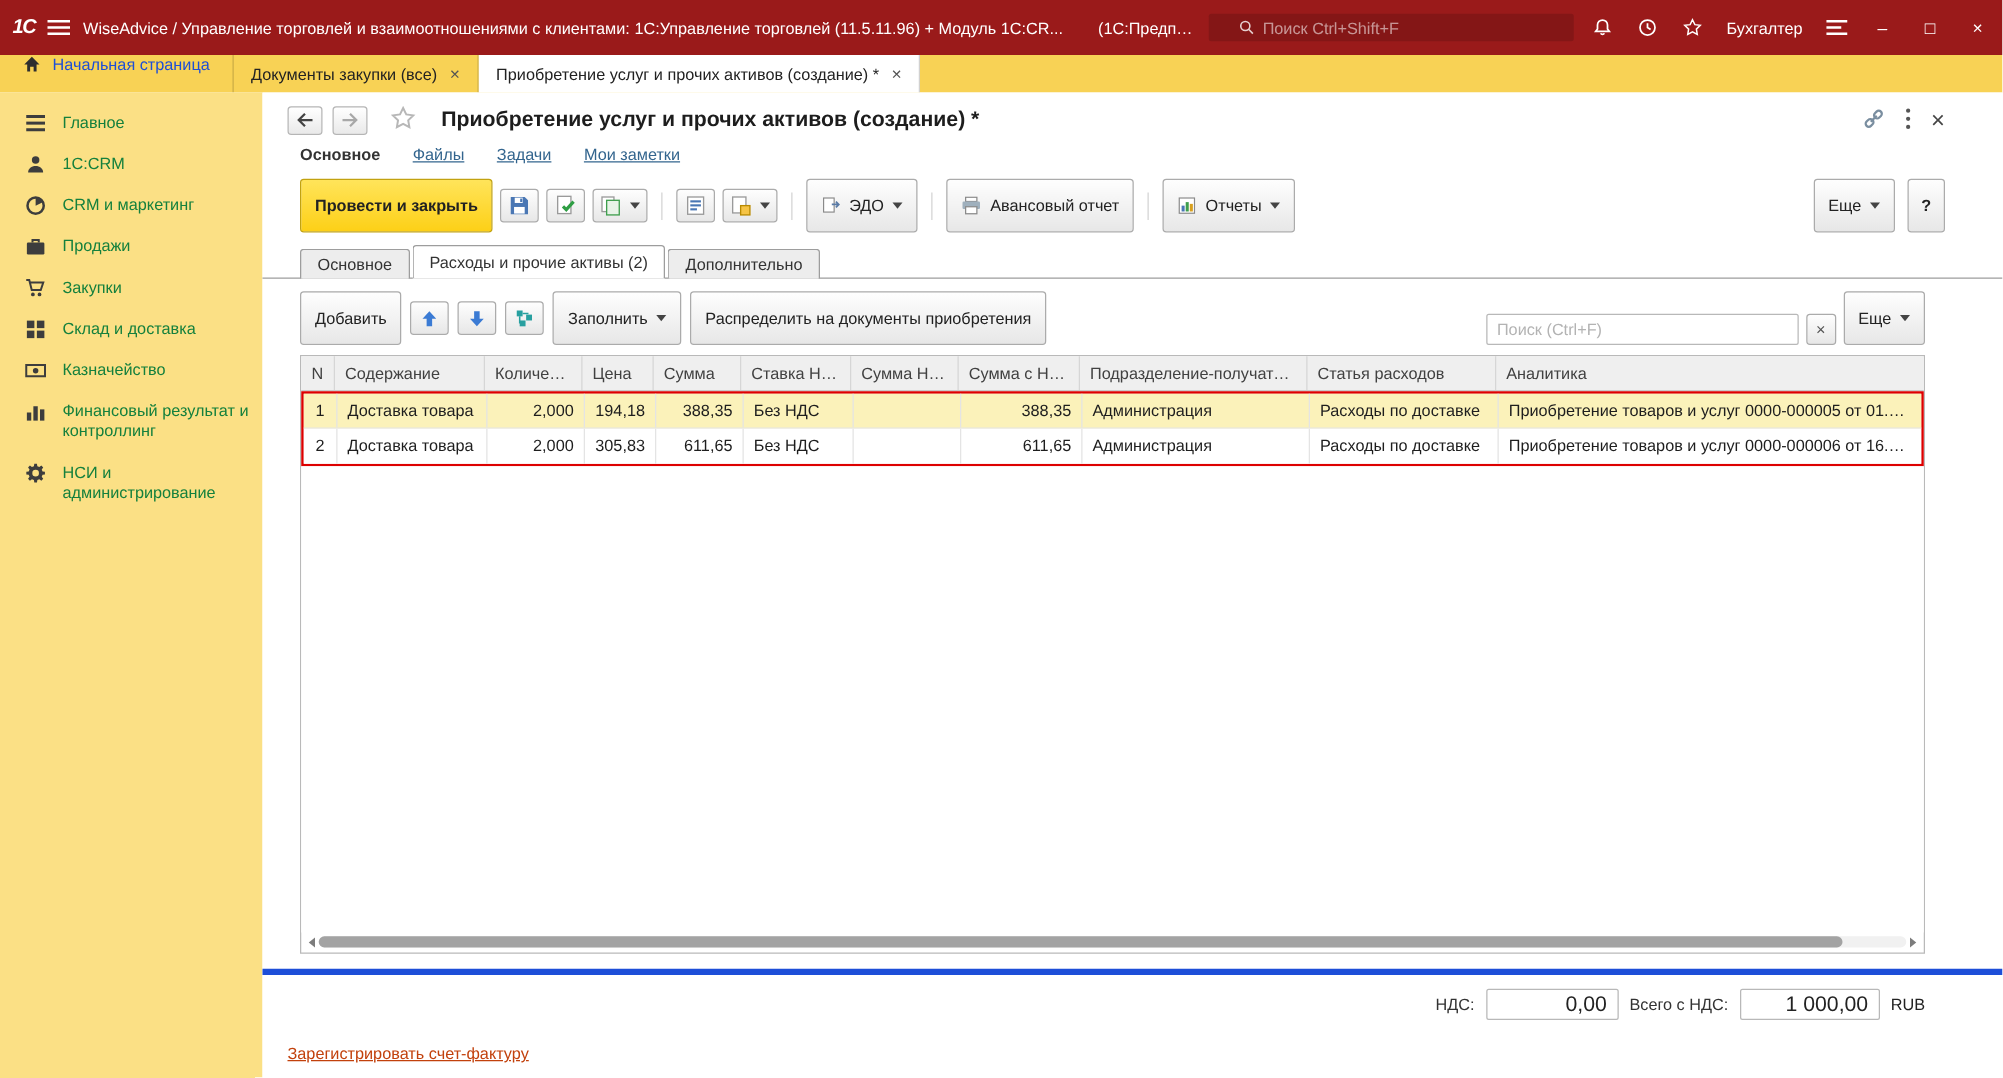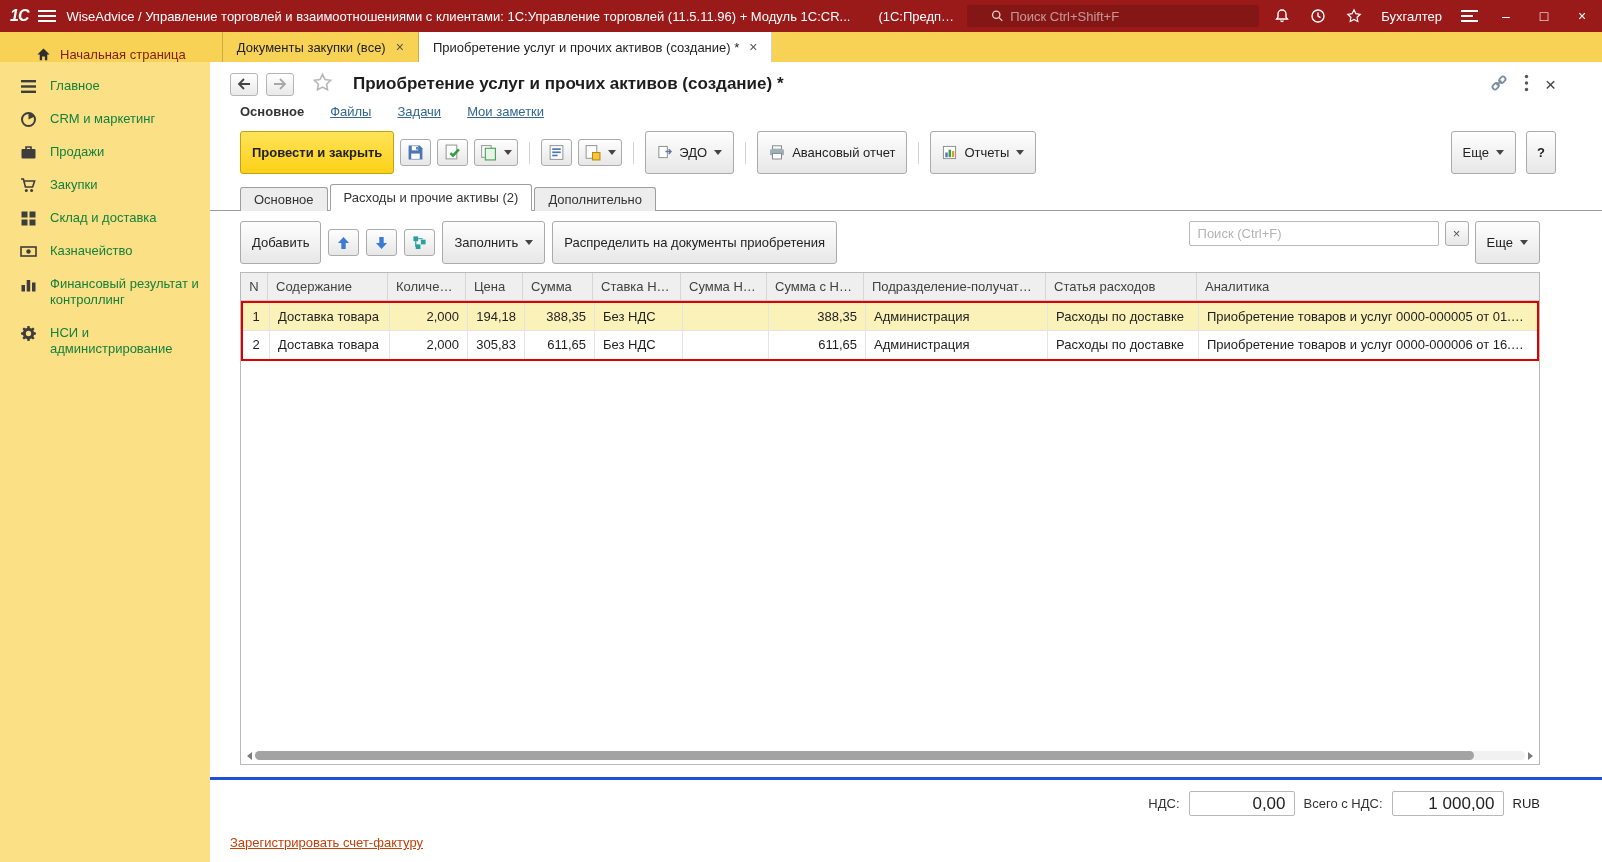--- a/index.html
+++ b/index.html
@@ -1,36 +1,36 @@
 <!DOCTYPE html>
 <html><head>
 <meta charset="utf-8">
 <style>
   * { box-sizing: border-box; margin: 0; padding: 0; }
   html,body { width:1602px; height:862px; overflow:hidden; }
   body { font-family:"Liberation Sans","DejaVu Sans",sans-serif; font-size:13px; color:#222; }
   .app { width:1602px; height:862px; display:flex; flex-direction:column; background:#fff; }
 
   
-  .topbar { height:32px; background:#9a1a1a; display:flex; align-items:center; color:#fff; padding:0 6px 0 10px; gap:10px; flex:0 0 auto; }
+  .topbar { height:44px; background:#9a1a1a; display:flex; align-items:center; color:#fff; padding:0 6px 0 10px; gap:10px; flex:0 0 auto; }
   .logo { font-weight:bold; font-size:16px; font-style:italic; color:#fff; letter-spacing:-1px; }
   .burger { width:18px; height:12px; display:inline-block; border-top:2px solid #fff; border-bottom:2px solid #fff; position:relative; }
   .burger::after { content:""; position:absolute; left:0; right:0; top:3px; height:2px; background:#fff; }
   .tb-title { flex:1; white-space:nowrap; overflow:hidden; text-overflow:ellipsis; font-size:13px; }
   .tb-title .app-label { margin-left:28px; }
   .tb-search { width:292px; height:22px; background:rgba(0,0,0,.14); border-radius:2px; display:flex; align-items:center; padding:0 24px; gap:6px; flex:0 0 auto; }
   .tb-search input { background:transparent; border:none; outline:none; color:#fff; font-size:13px; width:100%; }
   .tb-search input::placeholder { color:rgba(255,255,255,.55); }
   .tb-ico { width:26px; height:26px; display:flex; align-items:center; justify-content:center; flex:0 0 auto; }
   .tb-user { font-size:13px; padding:0 4px; white-space:nowrap; }
   .win-btn { width:28px; height:26px; display:flex; align-items:center; justify-content:center; font-size:14px; color:#fff; }
 
   
   .tabbar { height:30px; background:#f8d255; display:flex; align-items:stretch; flex:0 0 auto; }
-  .home-tab { display:flex; align-items:flex-end; gap:9px; padding:0 36px; border-right:1px solid rgba(0,0,0,.18); color:#7f1d1d; }
+  .home-tab { display:flex; align-items:flex-start; gap:9px; padding:0 18px; border-right:1px solid rgba(0,0,0,.18); color:#1d4ed8; }
   .doc-tab { display:flex; align-items:center; gap:10px; padding:0 14px; border-right:1px solid rgba(0,0,0,.18); color:#222; white-space:nowrap; }
   .doc-tab.active { background:#fff; }
   .tab-close { color:#555; font-size:14px; line-height:1; }
 
   
   .body { flex:1; display:flex; min-height:0; }
   .sidebar { width:210px; background:#fbe085; padding-top:8px; flex:0 0 auto; overflow:hidden; }
   .side-item { display:flex; gap:13px; padding:8px 8px 8px 20px; align-items:flex-start; color:#15803d; line-height:1.25; cursor:default; }
   .side-item .ic { flex:0 0 17px; height:17px; margin-top:0; }
 
@@ -60,21 +60,21 @@
   .toolbar-right { margin-left:auto; display:flex; gap:10px; padding-right:28px; }
   .btn-help { width:30px; justify-content:center; font-weight:bold; }
 
   
   .tabstrip { display:flex; align-items:flex-end; gap:2px; padding:0 18px 0 30px; height:27px; border-bottom:1px solid #9d9d9d; flex:0 0 auto; }
   .itab { height:24px; display:flex; align-items:center; padding:0 13px; border:1px solid #9d9d9d; border-bottom:none; border-radius:3px 3px 0 0; background:#ededed; color:#333; position:relative; top:1px; white-space:nowrap; }
   .itab.active { background:#fff; height:27px; z-index:2; border-bottom:1px solid #fff; }
 
   
   .table-toolbar { display:flex; align-items:center; gap:7px; padding:10px 62px 8px 30px; flex:0 0 auto; }
-  .tt-right { margin-left:auto; display:flex; gap:6px; align-items:flex-start; }
+  .tt-right { margin-left:auto; display:flex; gap:6px; align-items:flex-end; }
   .search-input { width:250px; height:25px; border:1px solid #b8b8b8; border-radius:2px; padding:0 8px; font-size:13px; color:#333; outline:none; }
   .search-input::placeholder { color:#b3b3b3; }
   .clear-btn { width:24px; height:25px; padding:0; justify-content:center; color:#555; }
 
   
   .table-wrap { margin:0 62px 0 30px; border:1px solid #b9b9b9; flex:1; display:flex; flex-direction:column; min-height:0; }
   .t-header { display:flex; background:#efefef; border-bottom:1px solid #c9c9c9; flex:0 0 auto; }
   .t-header .c { padding:6px 8px; color:#414141; border-right:1px solid #d6d6d6; }
   .t-header .c:last-child { border-right:none; }
   .c { white-space:nowrap; overflow:hidden; text-overflow:ellipsis; }
@@ -98,21 +98,21 @@
   .t-row .c:last-child { border-right:none; }
   .t-empty { flex:1; background:#fff; }
   .hscroll { height:13px; margin:1px 2px 2px 2px; display:flex; align-items:center; gap:3px; flex:0 0 auto; }
   .sc-arrow { width:0; height:0; border-top:4px solid transparent; border-bottom:4px solid transparent; }
   .sc-arrow.left { border-right:5px solid #7c7c7c; margin-left:4px; }
   .sc-arrow.right { border-left:5px solid #7c7c7c; margin-right:4px; }
   .sc-track { flex:1; height:9px; background:#f1f1f1; border-radius:5px; position:relative; }
   .sc-thumb { position:absolute; left:0; top:0; height:9px; width:96%; background:#a3a3a3; border-radius:5px; }
 
   
-  .totals { display:flex; justify-content:flex-end; align-items:center; gap:9px; border-top:3px solid #1d4ed8; margin-top:12px; padding:11px 62px 11px 16px; flex:0 0 auto; }
+  .totals { display:flex; justify-content:flex-end; align-items:center; gap:9px; border-top:5px solid #1d4ed8; margin-top:12px; padding:11px 62px 11px 16px; flex:0 0 auto; }
   .totals label { color:#333; }
   .total-field { height:25px; border:1px solid #b8b8b8; border-radius:2px; text-align:right; padding:0 8px; font-size:17px; color:#222; outline:none; }
   .f-vat { width:106px; }
   .f-total { width:112px; }
 
   .register-row { padding:8px 16px 12px 20px; flex:0 0 auto; }
   .link { color:#c2410c; text-decoration:underline; cursor:pointer; }
 </style>
 </head>
 <body>
@@ -182,20 +182,27 @@
   <div class="body">
 
     <div class="sidebar">
       <div class="side-item">
         <svg class="ic" viewBox="0 0 17 17">
             <rect x="1" y="2" width="15" height="2.4" fill="#3d3d3d"></rect>
             <rect x="1" y="7.3" width="15" height="2.4" fill="#3d3d3d"></rect>
             <rect x="1" y="12.6" width="15" height="2.4" fill="#3d3d3d"></rect>
           </svg>
         <span>Главное</span>
+      </div>
+      <div class="side-item">
+        <svg class="ic" viewBox="0 0 17 17">
+            <circle cx="8.5" cy="5" r="3" fill="#3d3d3d"></circle>
+            <path d="M2.5 15c0-3.2 2.7-5.2 6-5.2s6 2 6 5.2z" fill="#3d3d3d"></path>
+          </svg>
+        <span>1С:CRM</span>
       </div>
       <div class="side-item">
         <svg class="ic" viewBox="0 0 17 17">
             <circle cx="8.5" cy="8.5" r="6.5" fill="none" stroke="#3d3d3d" stroke-width="2"></circle>
             <path d="M8.5 8.5V1.8A6.7 6.7 0 0 1 14.6 5.6z" fill="#3d3d3d"></path>
           </svg>
         <span>CRM и маркетинг</span>
       </div>
       <div class="side-item">
         <svg class="ic" viewBox="0 0 17 17">

